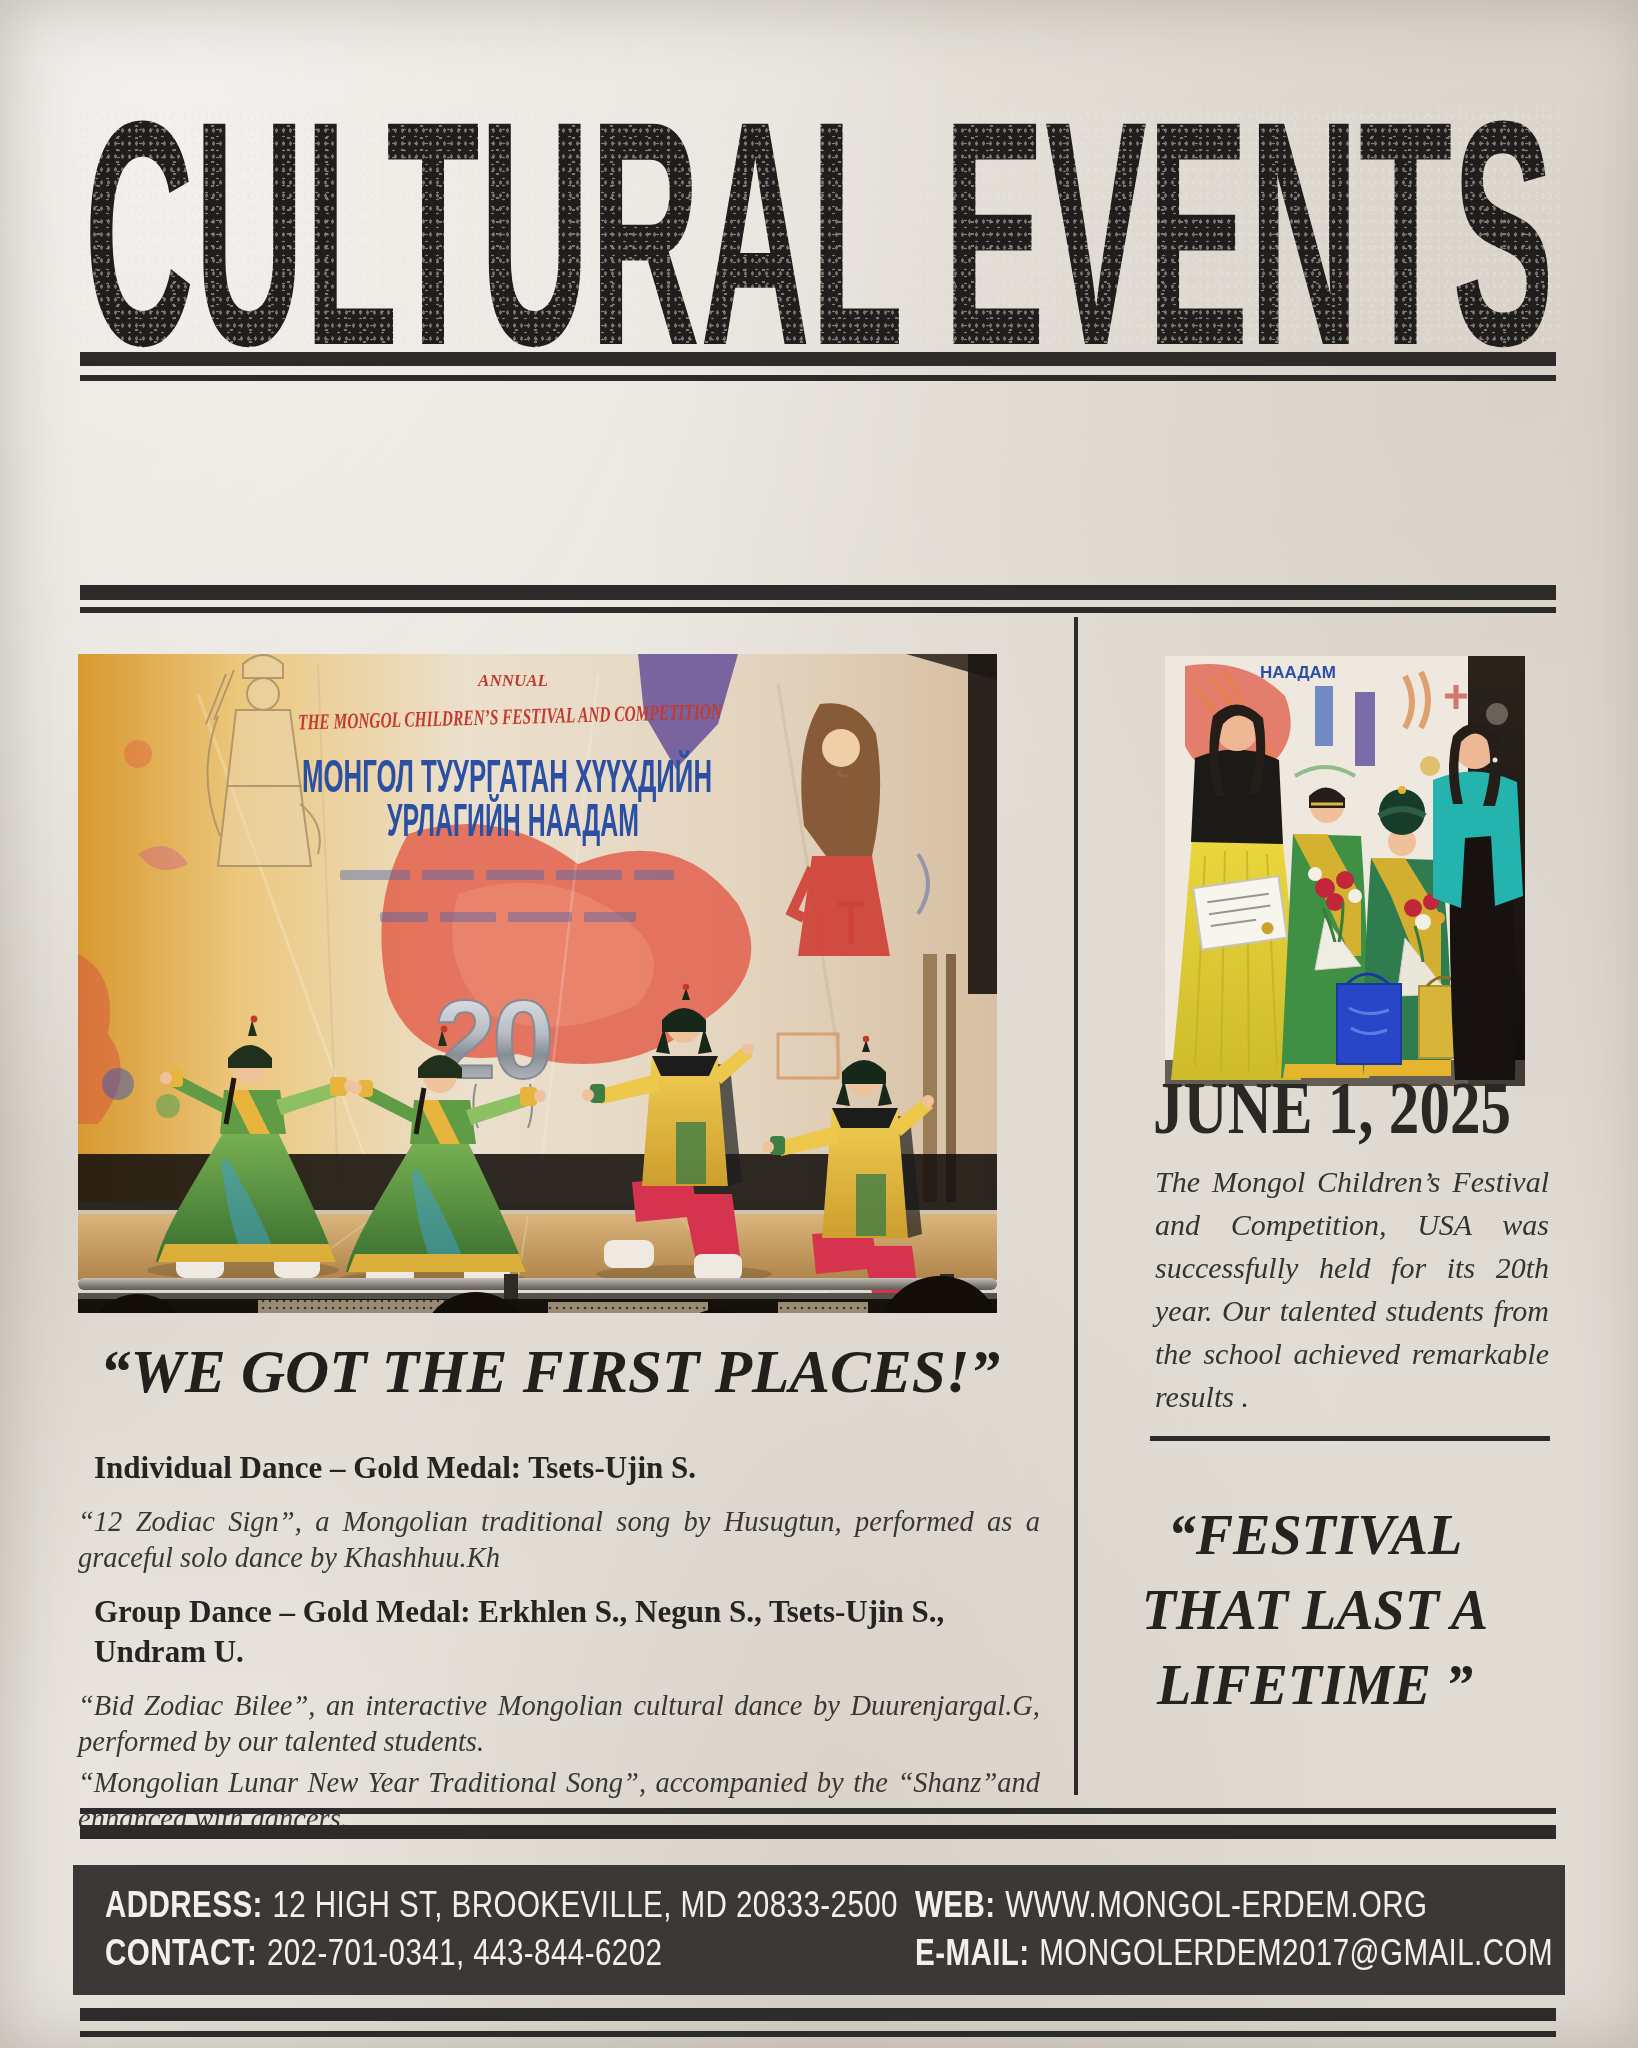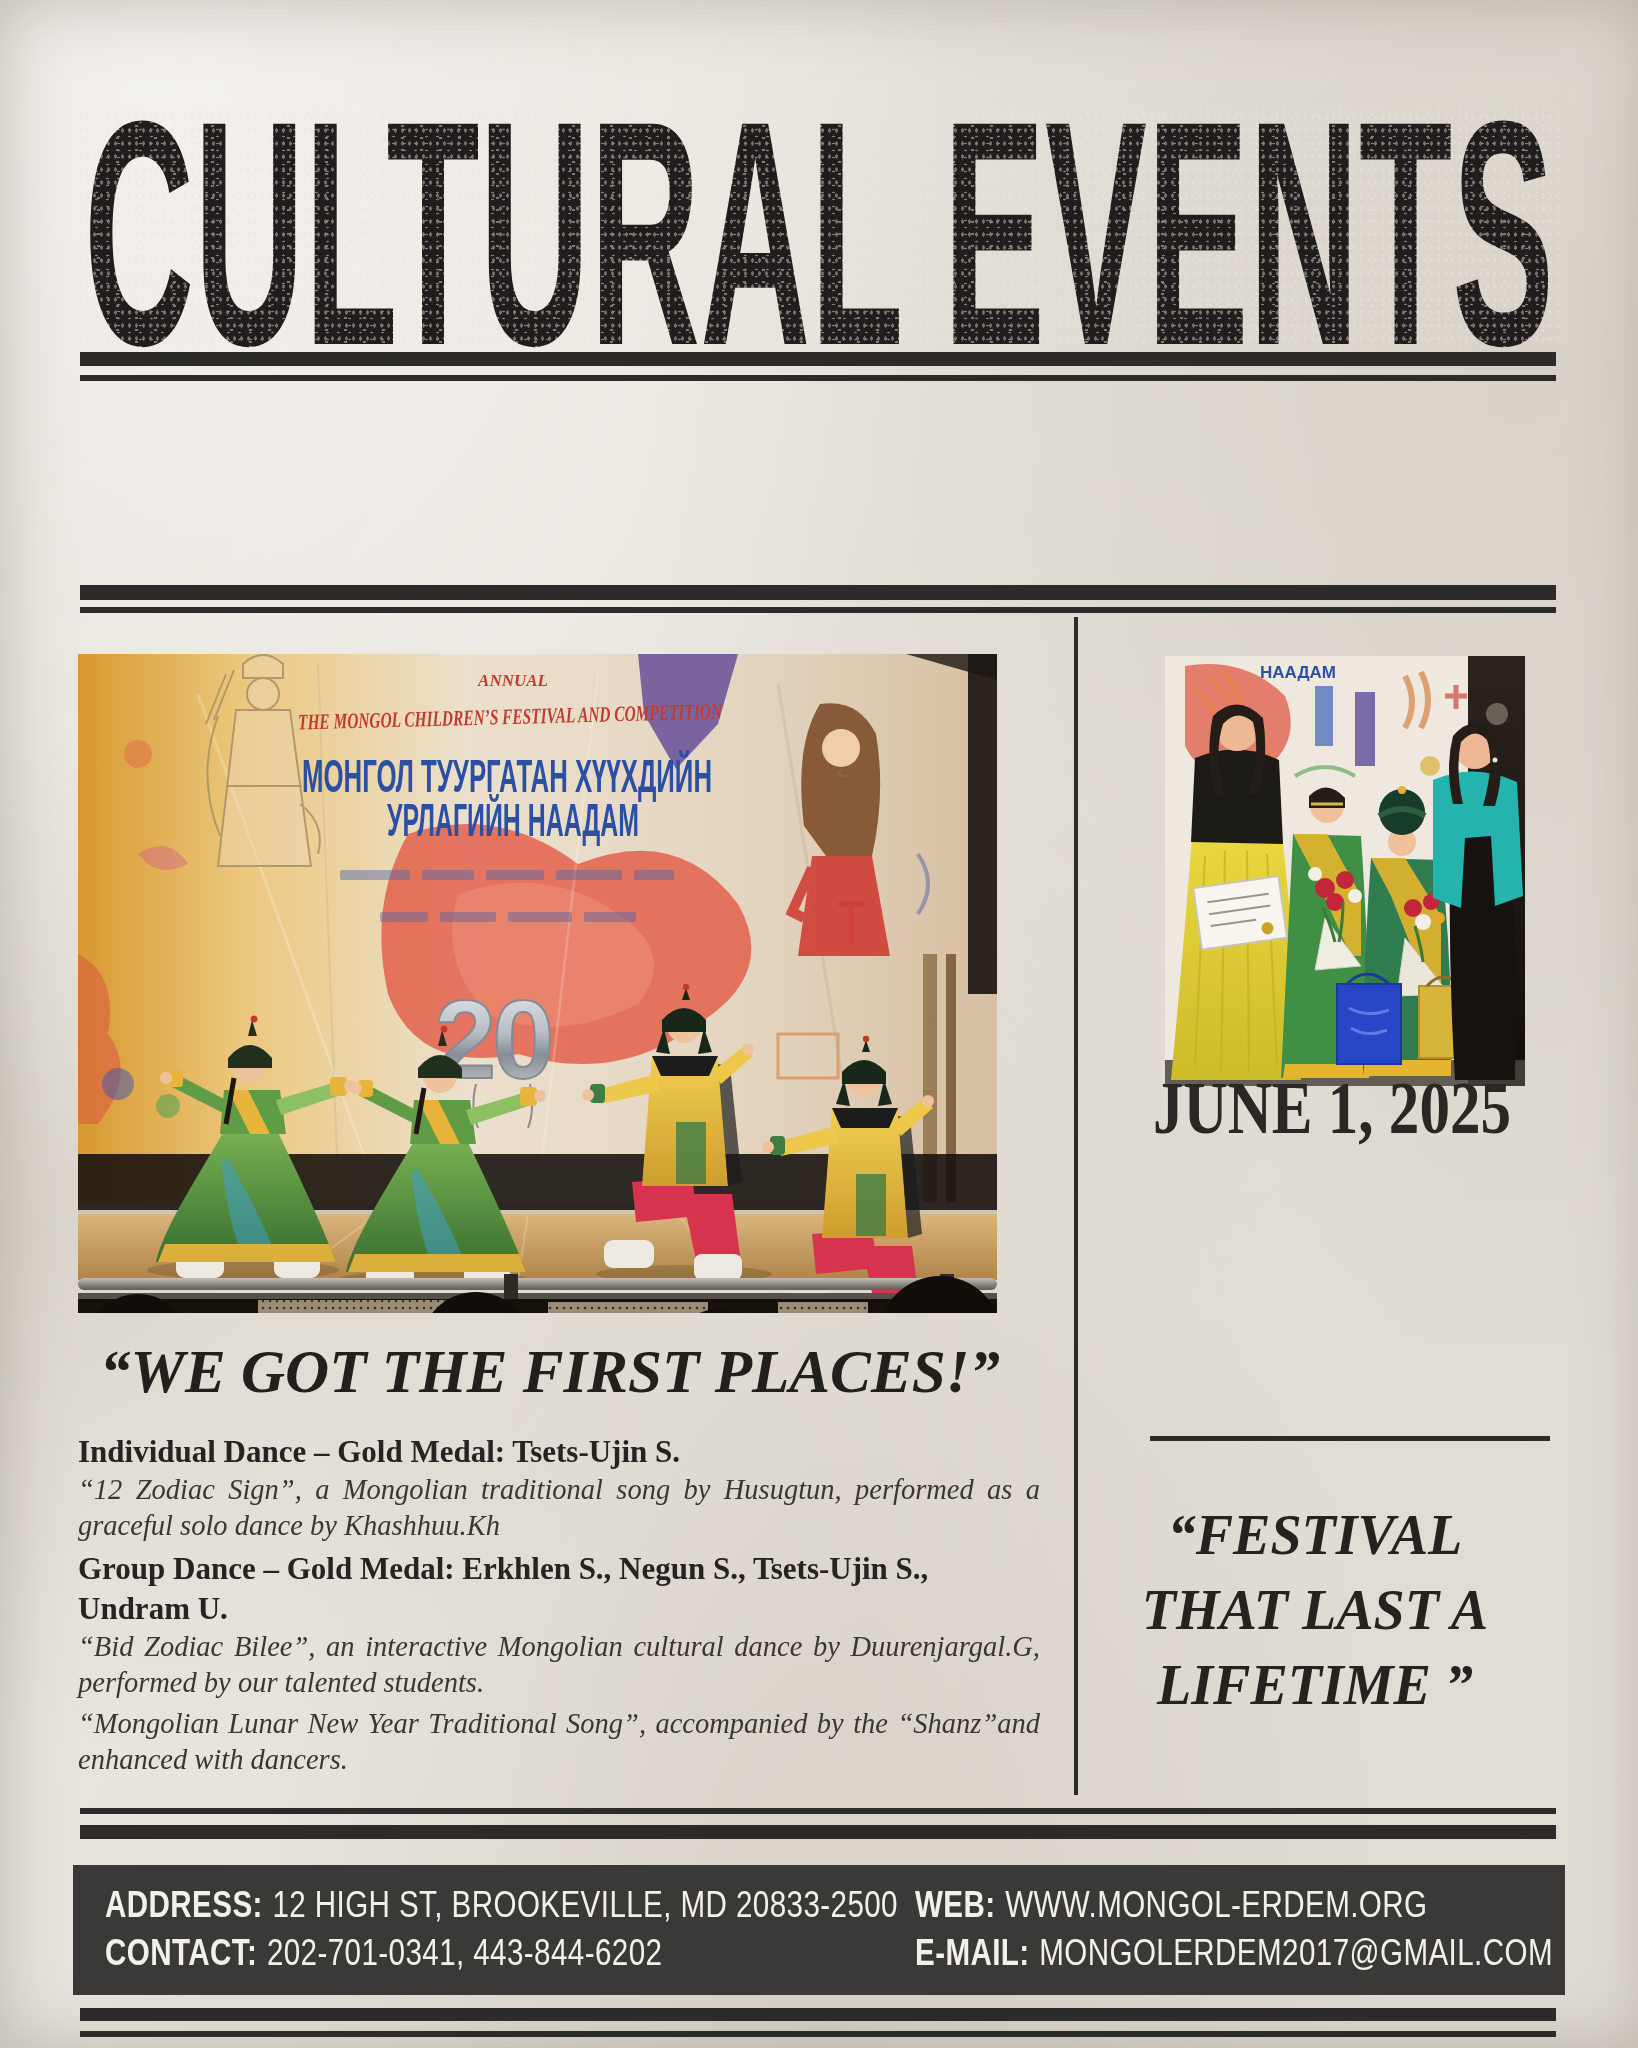--- a/index.html
+++ b/index.html
@@ -21,21 +21,21 @@
   .distress{
     position:absolute;pointer-events:none;opacity:.5;
     background-image:
       radial-gradient(rgba(233,229,222,.95) 1.2px, rgba(0,0,0,0) 1.7px),
       radial-gradient(rgba(233,229,222,.85) 1px, rgba(0,0,0,0) 1.5px),
       radial-gradient(rgba(233,229,222,.9) 1.6px, rgba(0,0,0,0) 2.2px);
     background-size:11px 7px, 7px 13px, 19px 12px;
     background-position:0 0, 4px 6px, 9px 3px;
   }
   .results{position:absolute;left:78px;top:1432px;width:962px;color:#2e2b28;}
-  .results h3{font-family:"Liberation Serif","DejaVu Serif",serif;font-size:31px;line-height:40px;margin:0;font-weight:bold;color:#262422;}
+  .results h3{font-family:"Liberation Serif","DejaVu Serif",serif;font-size:31px;line-height:40px;margin:16px;font-weight:bold;color:#262422;}
   .results p{font-family:Liberation Serif, serif;font-style:italic;font-size:28.5px;line-height:36px;margin:0 0 5px 0;text-align:justify;color:#3a3733;}
   .article{
     position:absolute;left:1155px;top:1160px;width:394px;
     font-family:"Liberation Serif","DejaVu Serif",serif;font-style:italic;
     font-size:30px;line-height:43px;text-align:justify;color:#36332f;
   }
   .moments{position:absolute;left:1080px;top:1498px;width:470px;text-align:center;
     font-family:"Liberation Serif","DejaVu Serif",serif;font-weight:bold;font-style:italic;
     font-size:56px;line-height:75px;color:#25231f;}
   .footer-bar{position:absolute;left:73px;top:1855px;width:1492px;height:130px;background:#3b3937;margin-top:10px;}
@@ -350,20 +350,21 @@
     <p>“12 Zodiac Sign”, a Mongolian traditional song by Husugtun, performed as a graceful solo dance by Khashhuu.Kh</p>
     <h3>Group Dance – Gold Medal: Erkhlen S., Negun S., Tsets-Ujin S., Undram U.</h3>
     <p>“Bid Zodiac Bilee”, an interactive Mongolian cultural dance by Duurenjargal.G, performed by our talented students.</p>
     <p>“Mongolian Lunar New Year Traditional Song”, accompanied by the “Shanz”and enhanced with dancers.</p>
   </div>
 
   <svg class="abs" style="left:1100px;top:1060px" width="480" height="90">
     <text x="53" y="73" font-size="74" font-weight="bold" fill="#2a2825" font-family="Liberation Serif, serif" textLength="358" lengthAdjust="spacingAndGlyphs">JUNE 1, 2025</text>
   </svg>
 
+  <div class="article">The Mongol Children’s Festival and Competition, USA was successfully held for its 20th year. Our talented students from the school achieved remarkable results .</div>
 
   <div class="rule" style="left:1150px;top:1436px;width:400px;height:5px;"></div>
 
   <div class="moments">
     <div>“FESTIVAL</div>
     <div>THAT LAST A</div>
     <div>LIFETIME ”</div>
   </div>
 
   <div class="rule" style="left:80px;top:1808px;width:1476px;height:6px;"></div>

